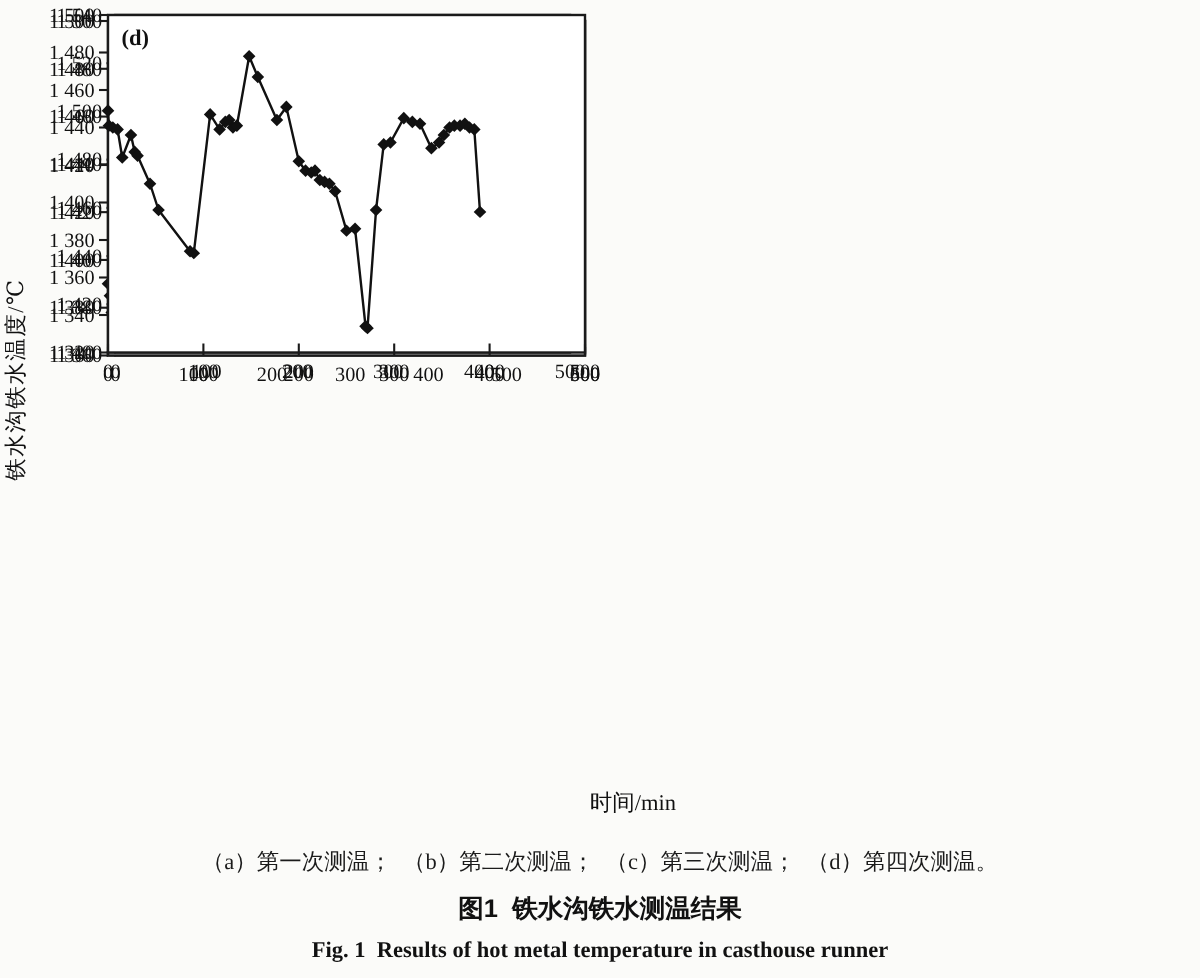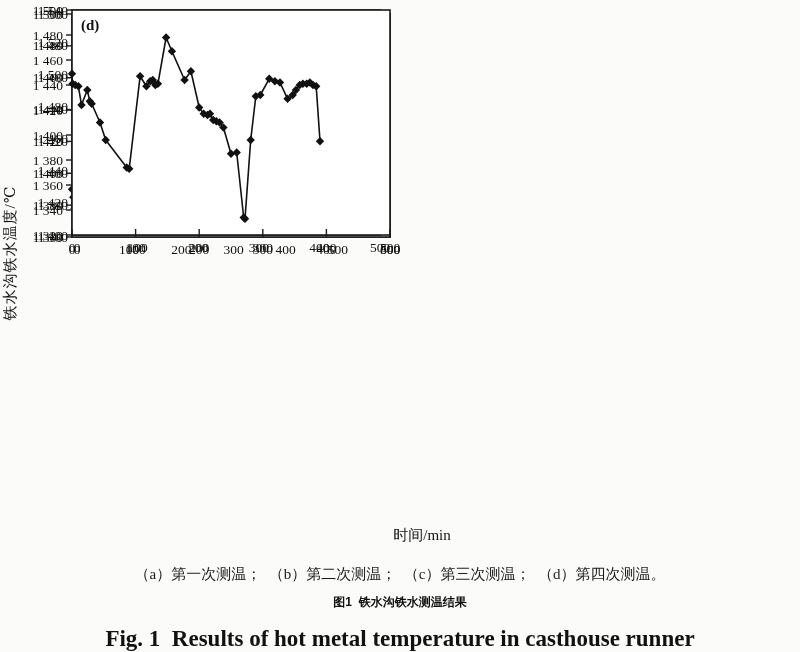--- a/index.html
+++ b/index.html
@@ -28,24 +28,24 @@
   }
   .shared-xlabel{
     position:absolute;left:322px;top:526px;width:200px;
     text-align:center;font-size:15px;white-space:pre;
   }
   .caption{
     position:absolute;left:0;width:800px;text-align:center;white-space:pre;
   }
   .caption-sub{top:565px;font-size:15px;color:#1b1b1b;text-align:center;}
   .caption-cn{
-    top:594px;font-size:12px;font-weight:bold;
+    top:594px;font-size:17px;font-weight:bold;
     font-family:"Liberation Sans","DejaVu Sans",sans-serif;
   }
-  .caption-en{top:626px;font-size:23px;font-weight:bold;}
+  .caption-en{top:626px;font-size:15px;font-weight:bold;}
 </style>
 </head>
 <body>
 
 <div id="figure">
   <div class="panel" id="panel-a"><svg width="400" height="262">
         <rect x="77" y="14" width="313" height="223" fill="#ffffff" stroke="#1a1a1a" stroke-width="1.6"></rect>
         <g>
           <line x1="71" y1="237" x2="77" y2="237" stroke="#1a1a1a" stroke-width="1.4"></line>
           <text x="68" y="241.5" text-anchor="end" font-size="13.5">1 360</text>

